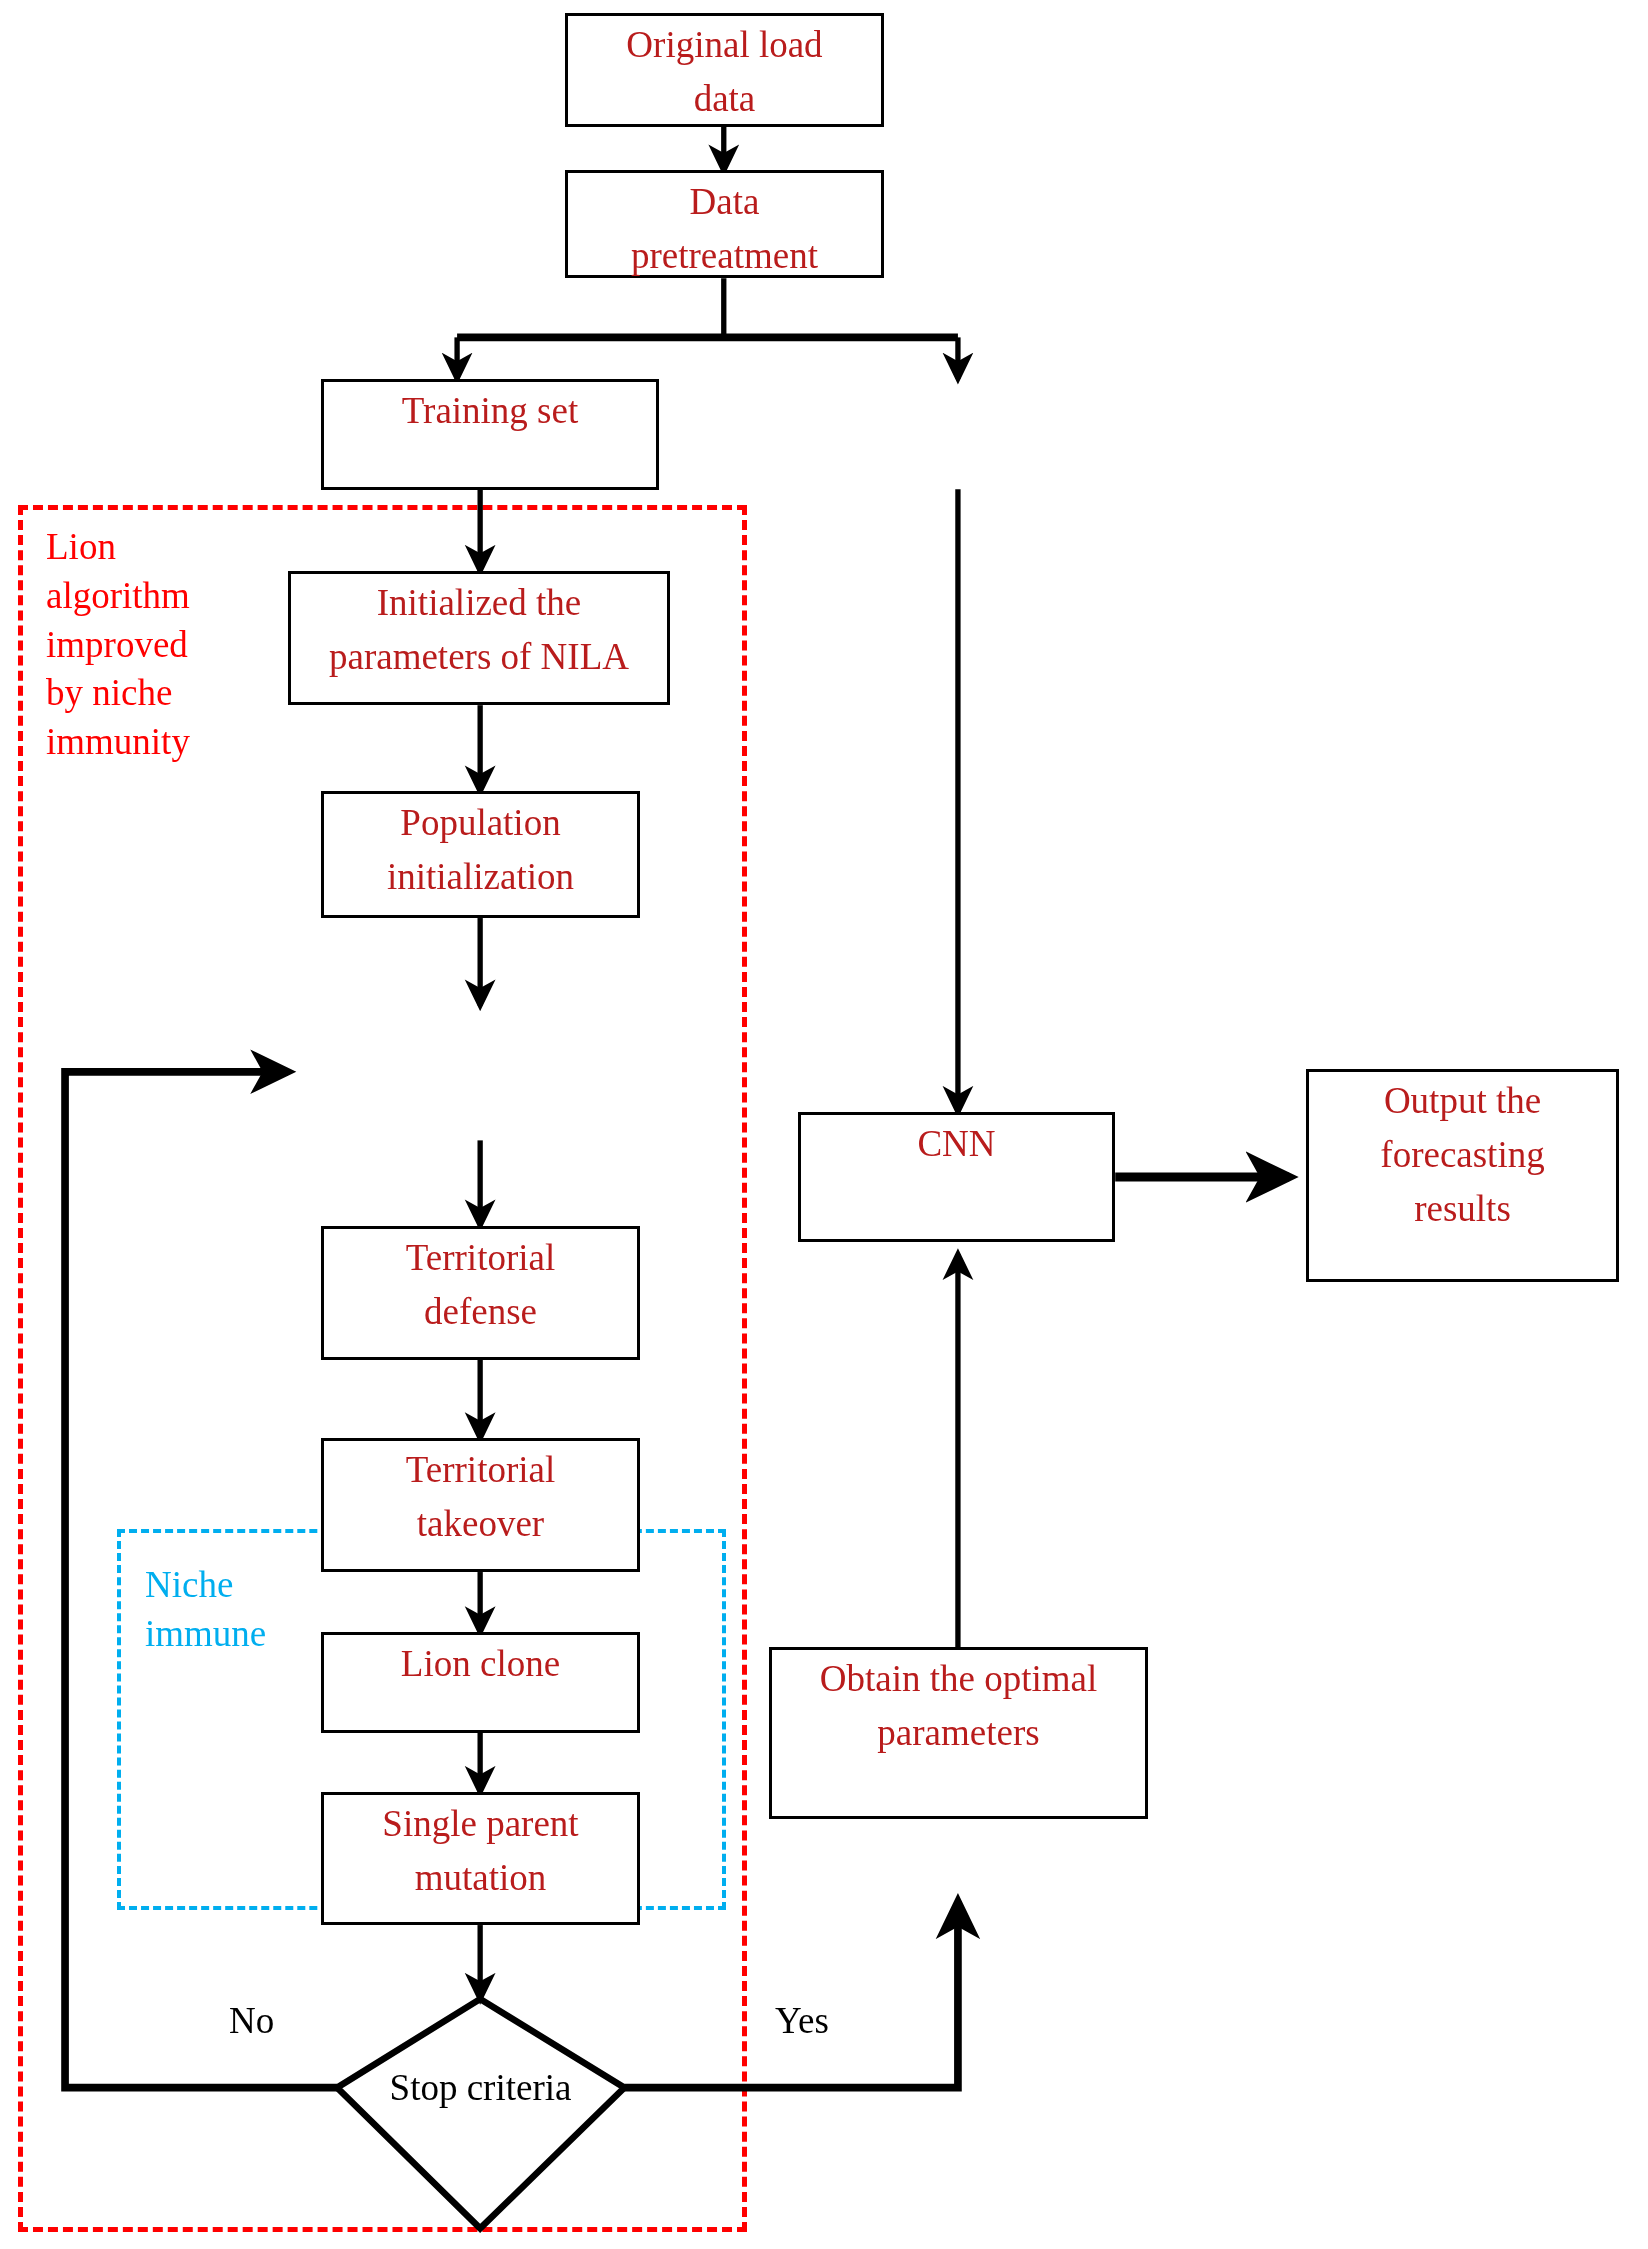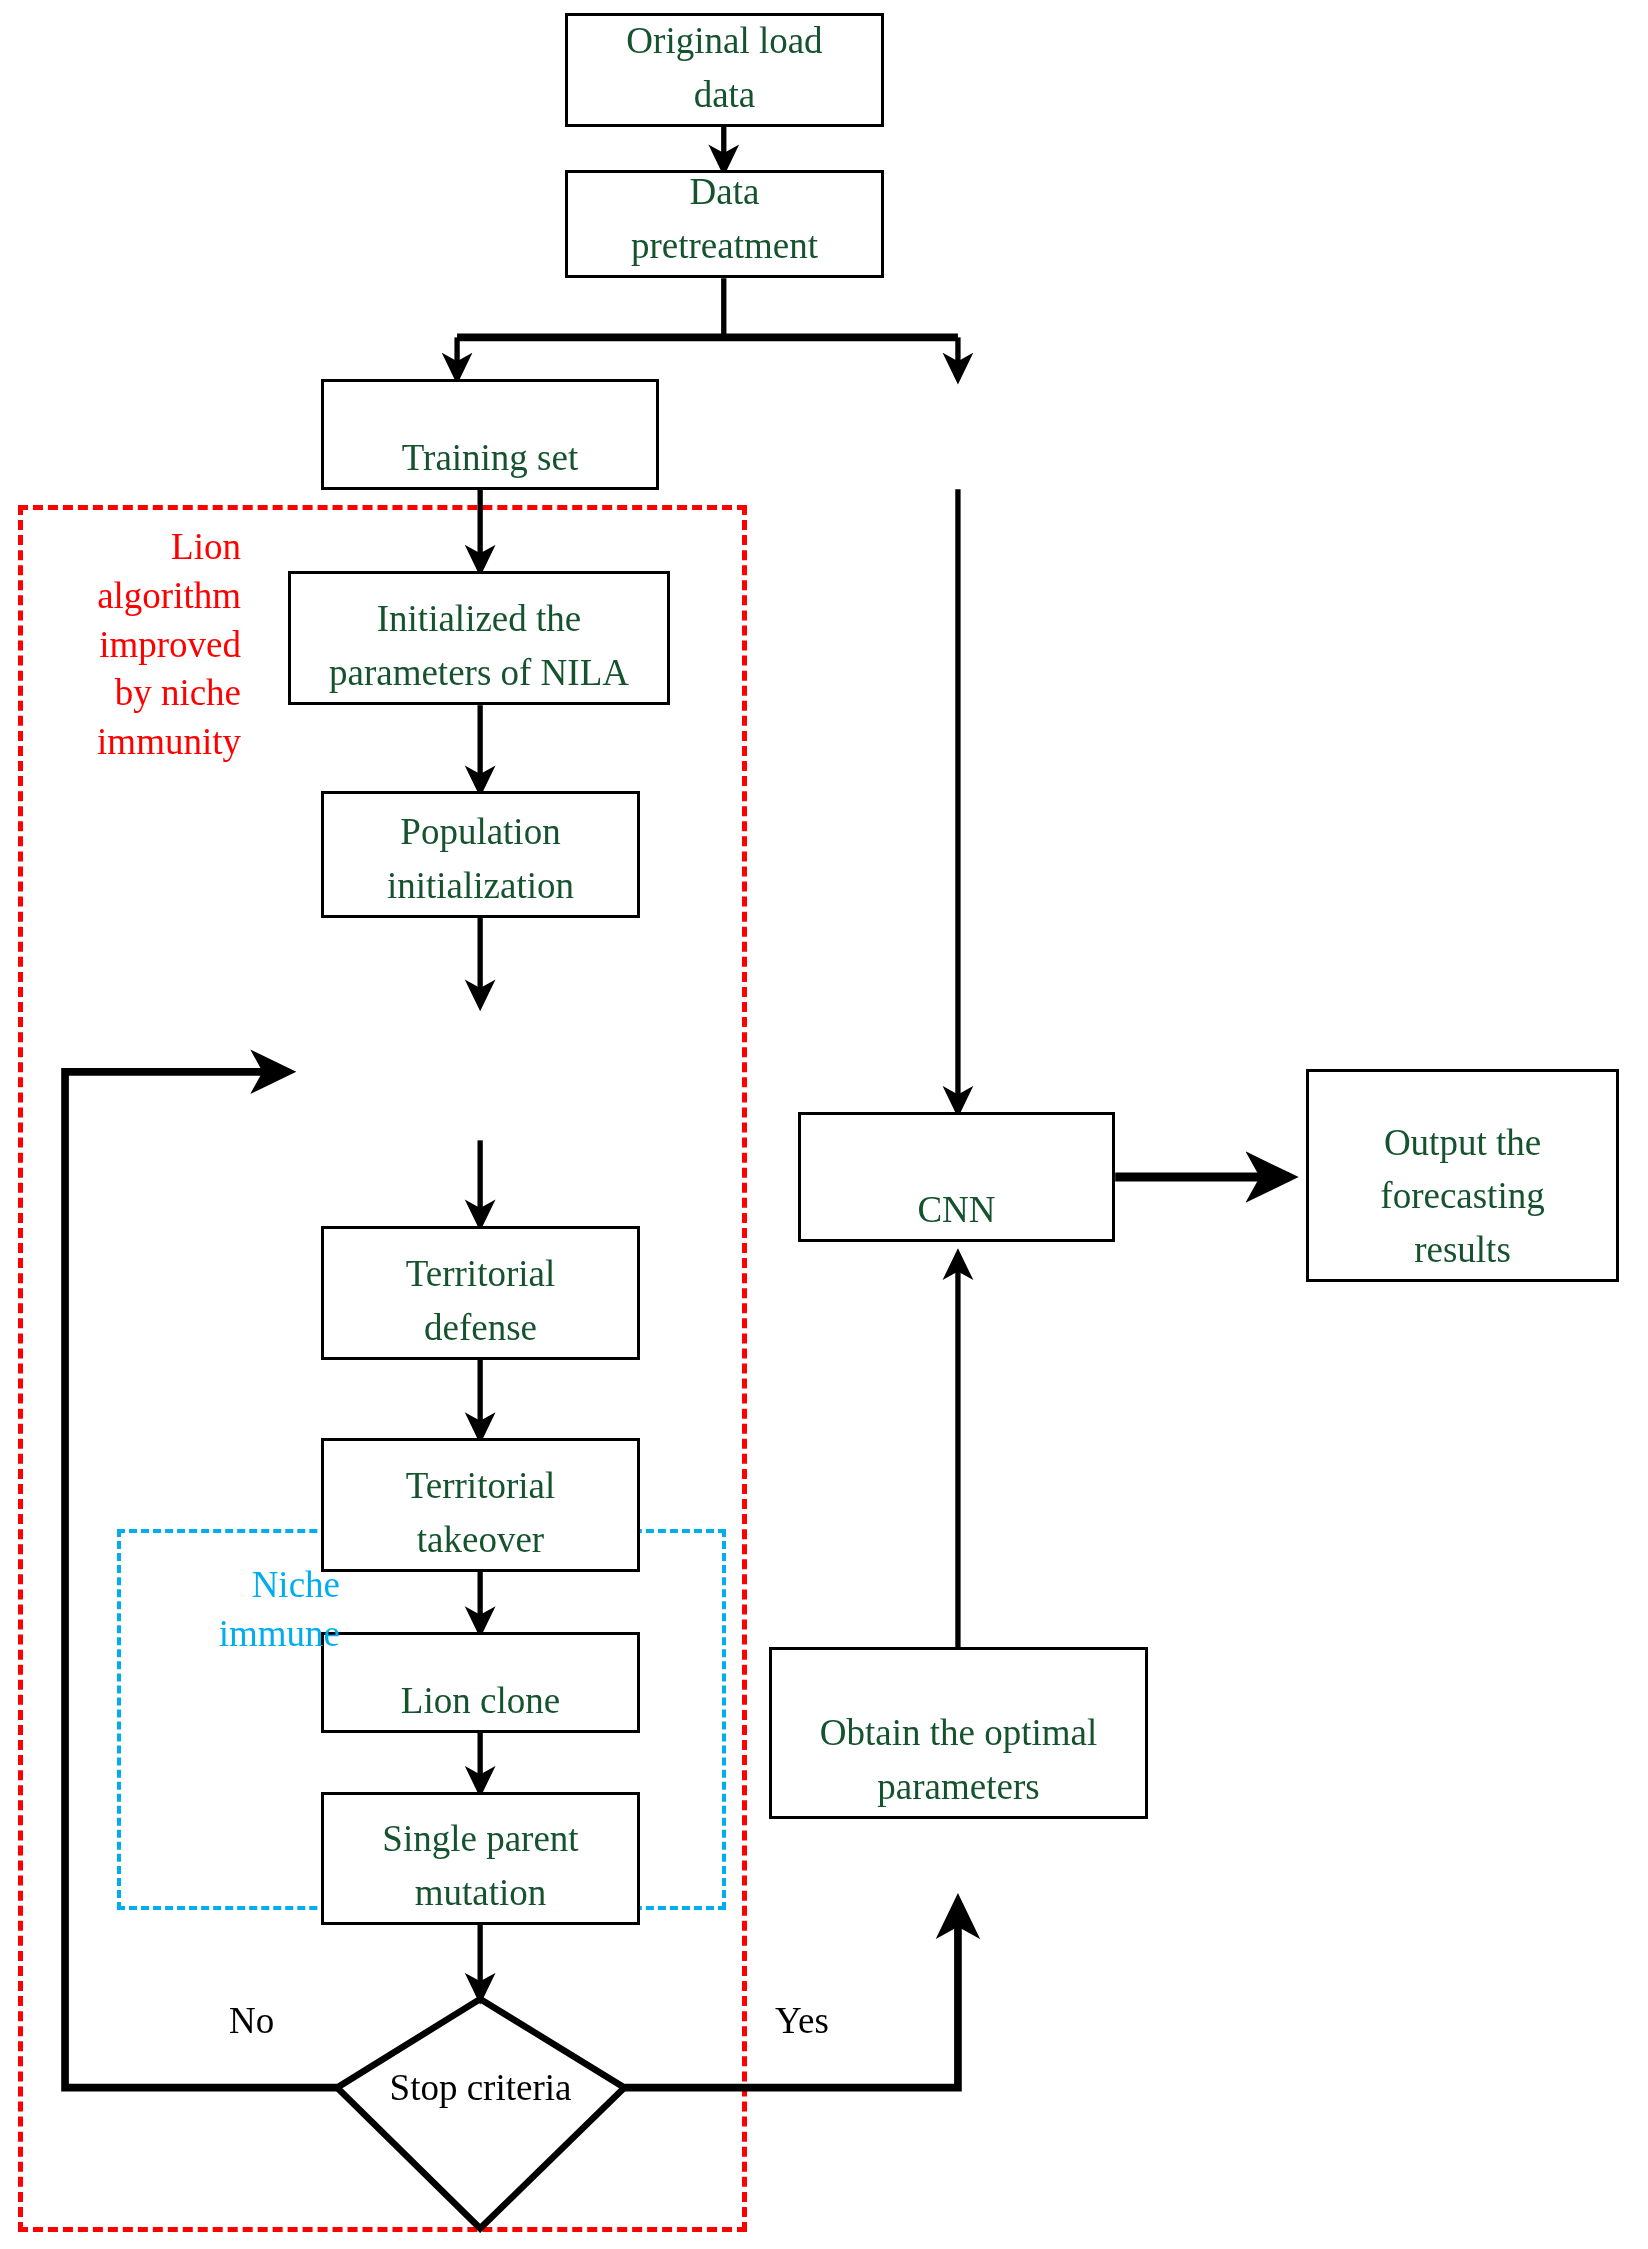--- a/index.html
+++ b/index.html
@@ -22,24 +22,24 @@
     width: 1648px;
     height: 2250px;
     pointer-events: none;
   }
   .node {
     position: absolute;
     box-sizing: border-box;
     border: 3px solid #000000;
     background: #ffffff;
     display: flex;
-    align-items: flex-end;
+    align-items: flex-start;
     justify-content: center;
     text-align: center;
-    color: #14532d;
+    color: #b91c1c;
     font-size: 37px;
     line-height: 1.45;
     padding: 2.4px 6px;
     font-family: Liberation Serif, serif;
   }
   .diamond-label {
     position: absolute;
     display: flex;
     align-items: center;
     justify-content: center;
@@ -52,21 +52,20 @@
     position: absolute;
     color: #000000;
     font-size: 37px;
     white-space: nowrap;
   }
   .group-label {
     position: absolute;
     font-size: 37px;
     line-height: 1.32;
     white-space: pre-line;
-    text-align: right;
   }
   .group-label.red { color: #ff0000; }
   .group-label.cyan { color: #00aeef; }
   .dashbox {
     position: absolute;
     box-sizing: border-box;
     background: transparent;
   }
   .dashbox.red {
     border: 5.3px dashed #ff0000;

